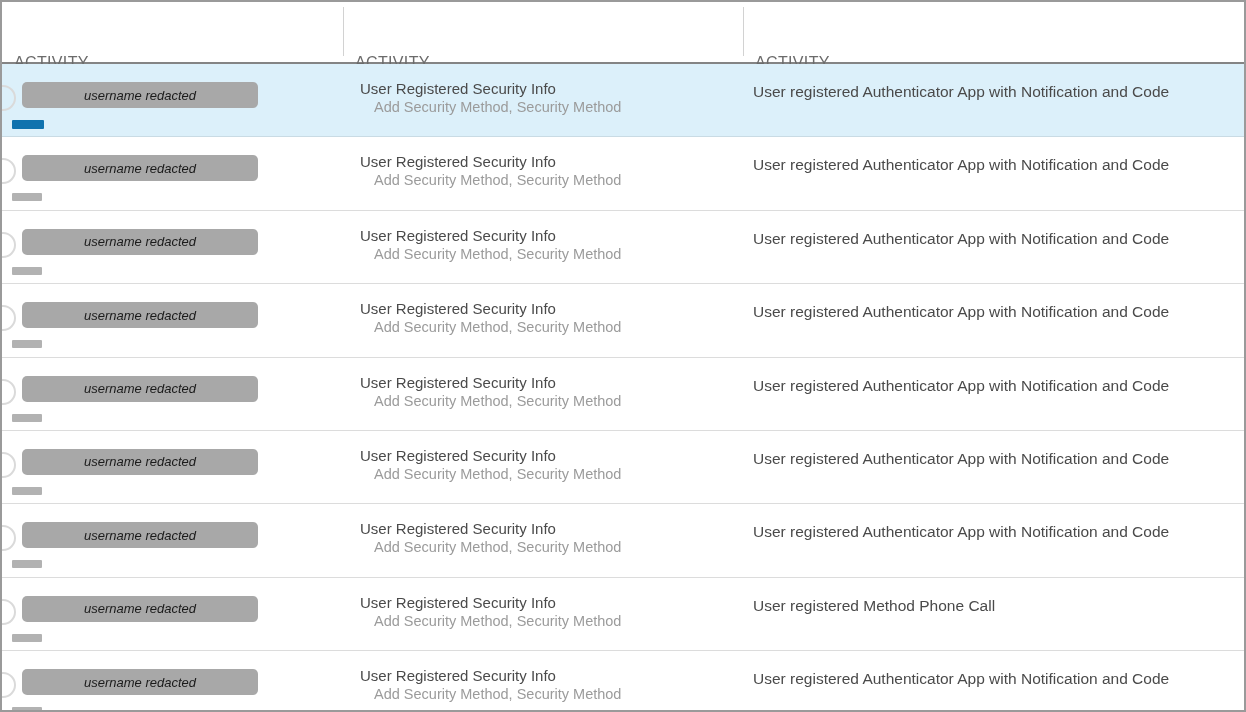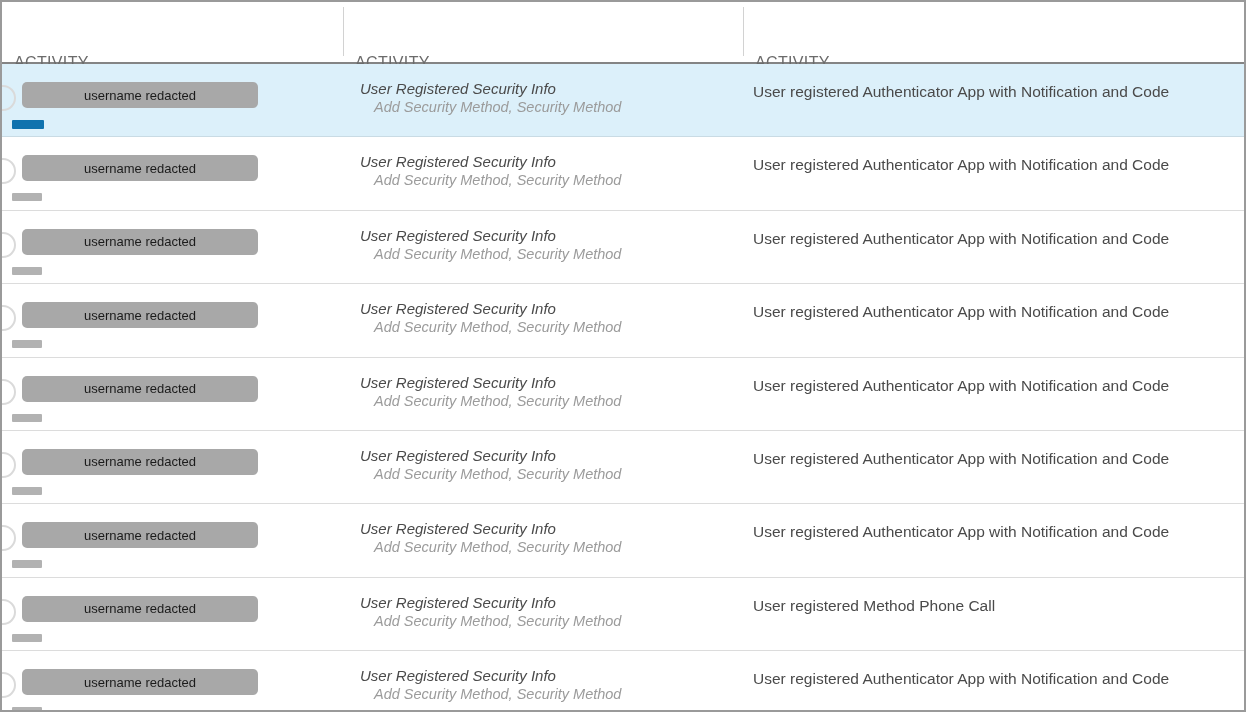--- a/index.html
+++ b/index.html
@@ -83,21 +83,21 @@
     border-bottom-color: #c9dbe4;
   }
 
   .cell {
     box-sizing: border-box;
     flex: 0 0 auto;
     height: 100%;
     position: relative;
   }
   .cell.col1 { width: 341px; }
-  .cell.col2 { width: 400px; padding-left: 17px; font-style: italic; }
+  .cell.col2 { width: 400px; padding-left: 17px; }
   .cell.col3 { width: 501px; padding-left: 10px; }
 
   
   .avatar-ring {
     position: absolute;
     left: -12px;
     top: 21px;
     width: 26px;
     height: 26px;
     border: 2px solid #dadada;
@@ -112,20 +112,21 @@
     width: 236px;
     height: 26px;
     border-radius: 5px;
     background: #a8a8a8;
     display: flex;
     align-items: center;
     justify-content: center;
   }
   .pill-text {
     font-size: 13px;
+    font-style: italic;
     color: #1b1b1b;
     line-height: 1;
     white-space: nowrap;
   }
   .minibar {
     position: absolute;
     left: 10px;
     top: 56px;
     width: 30px;
     height: 8px;

